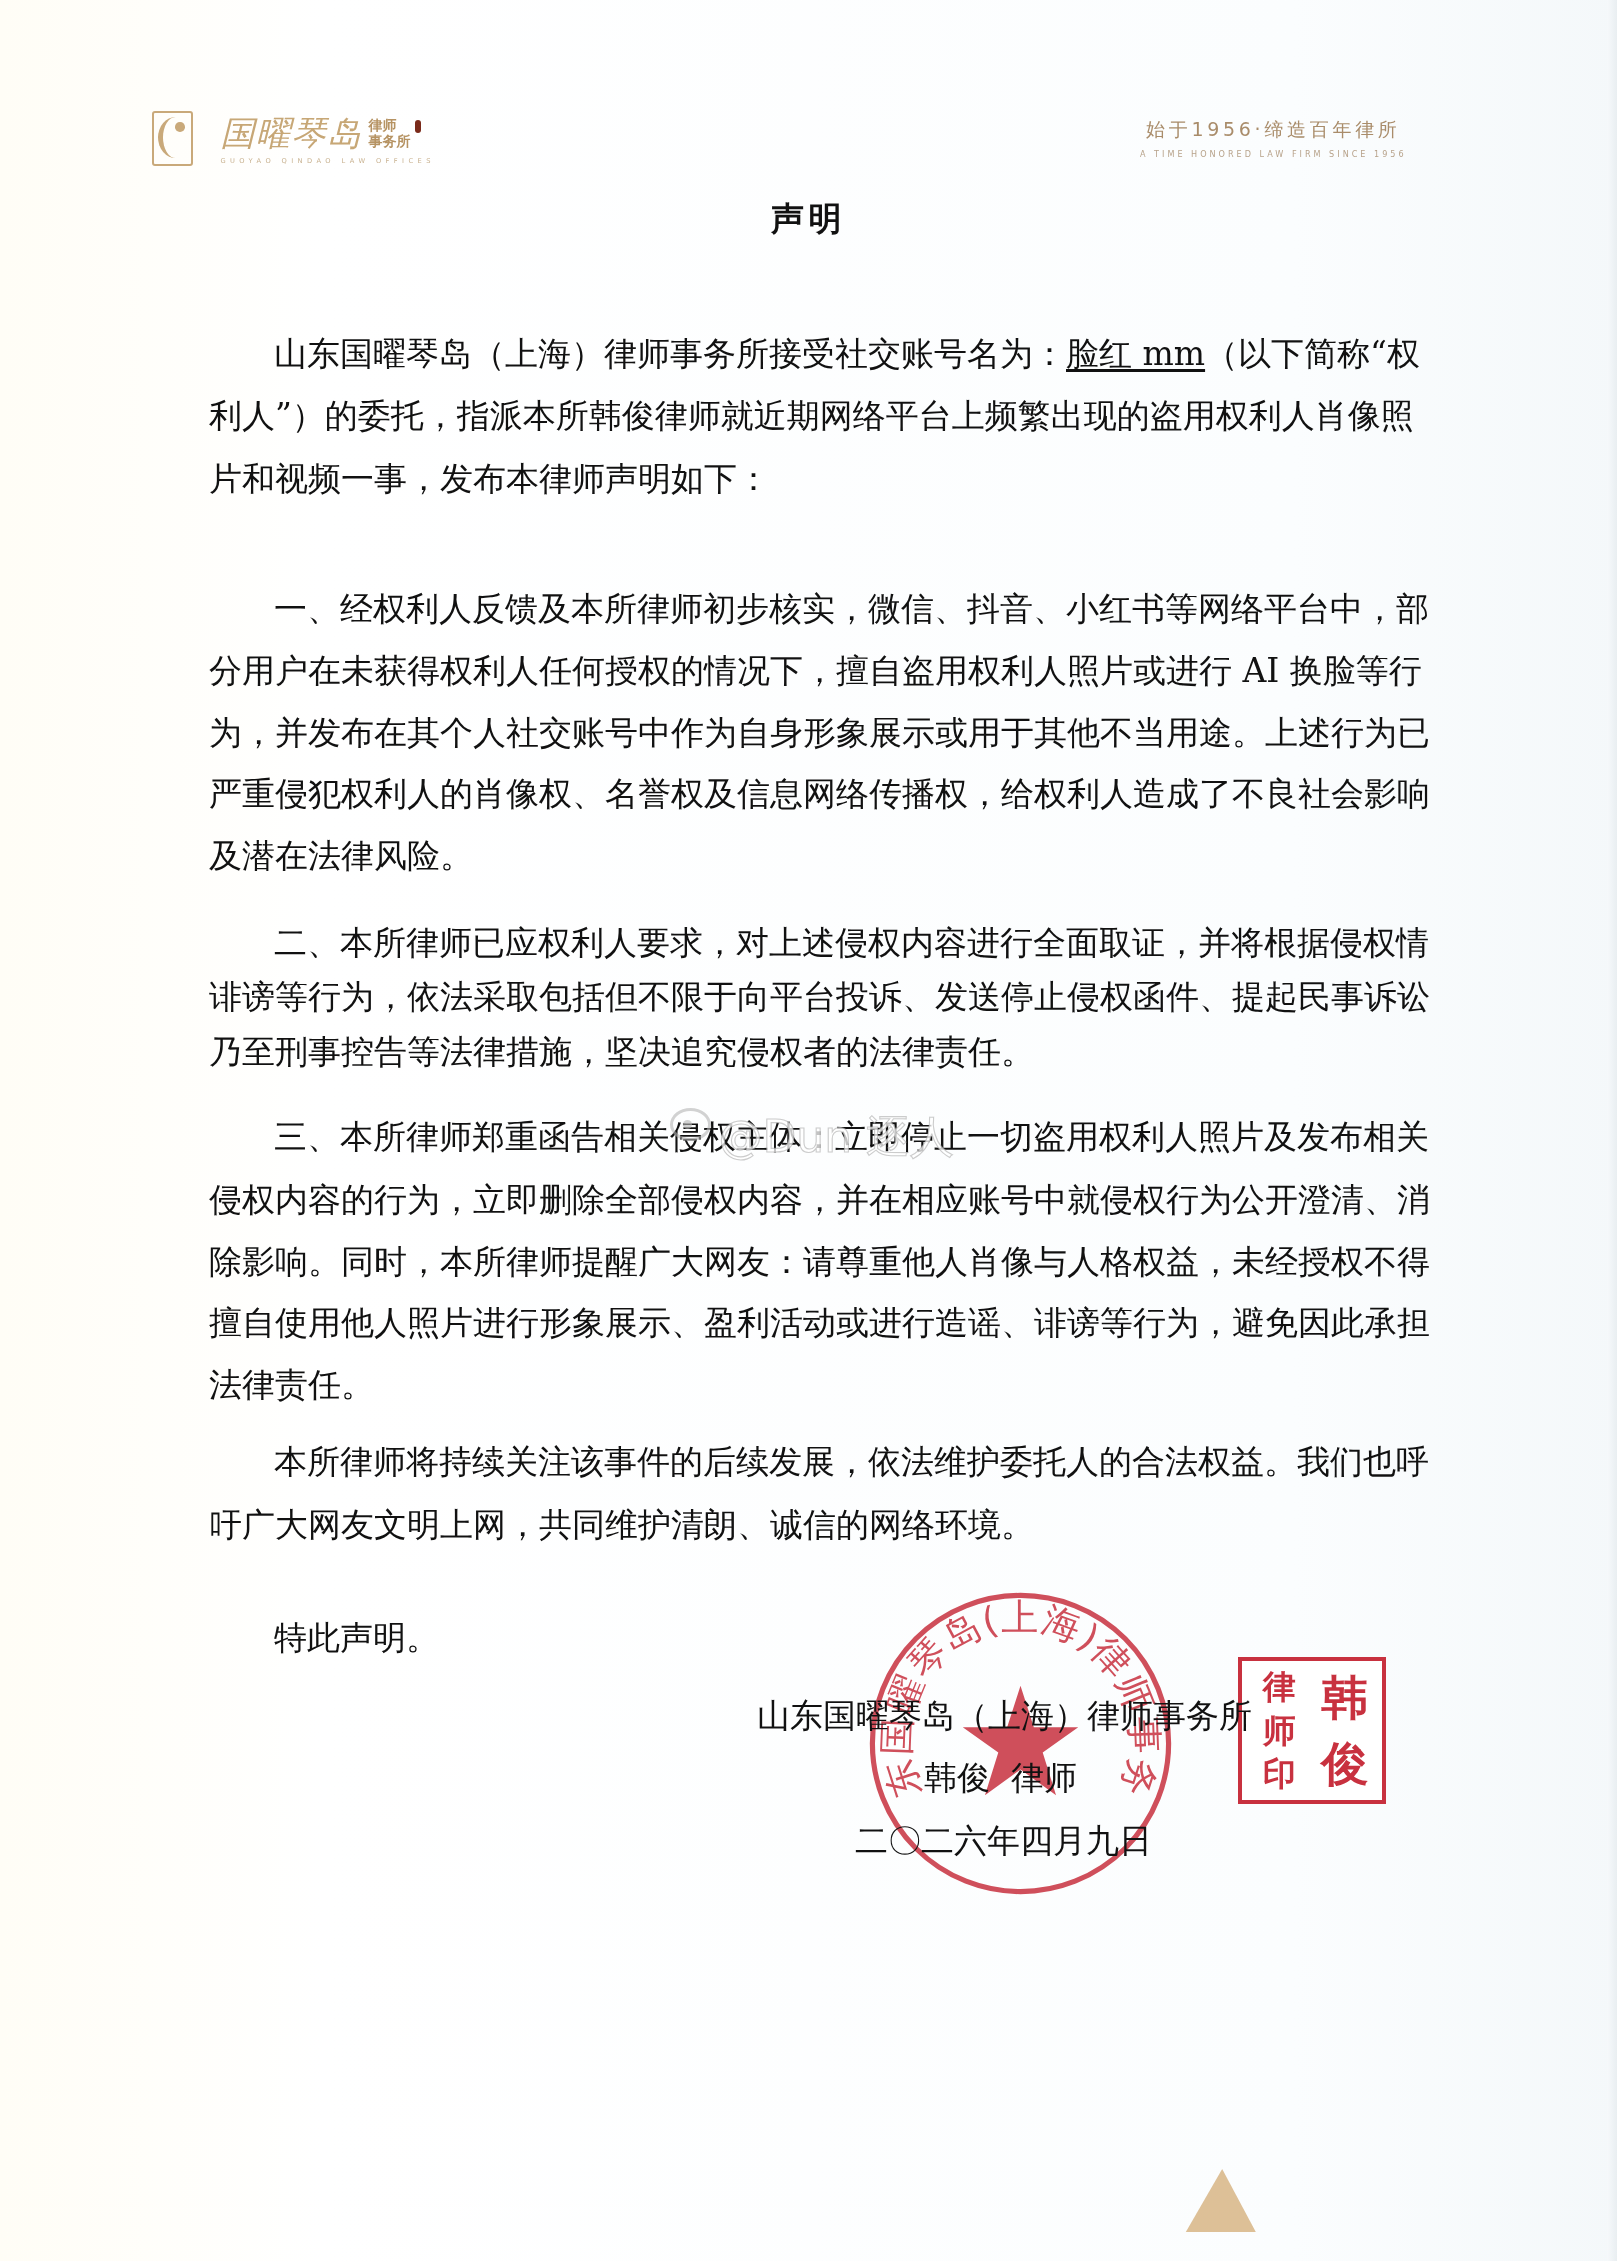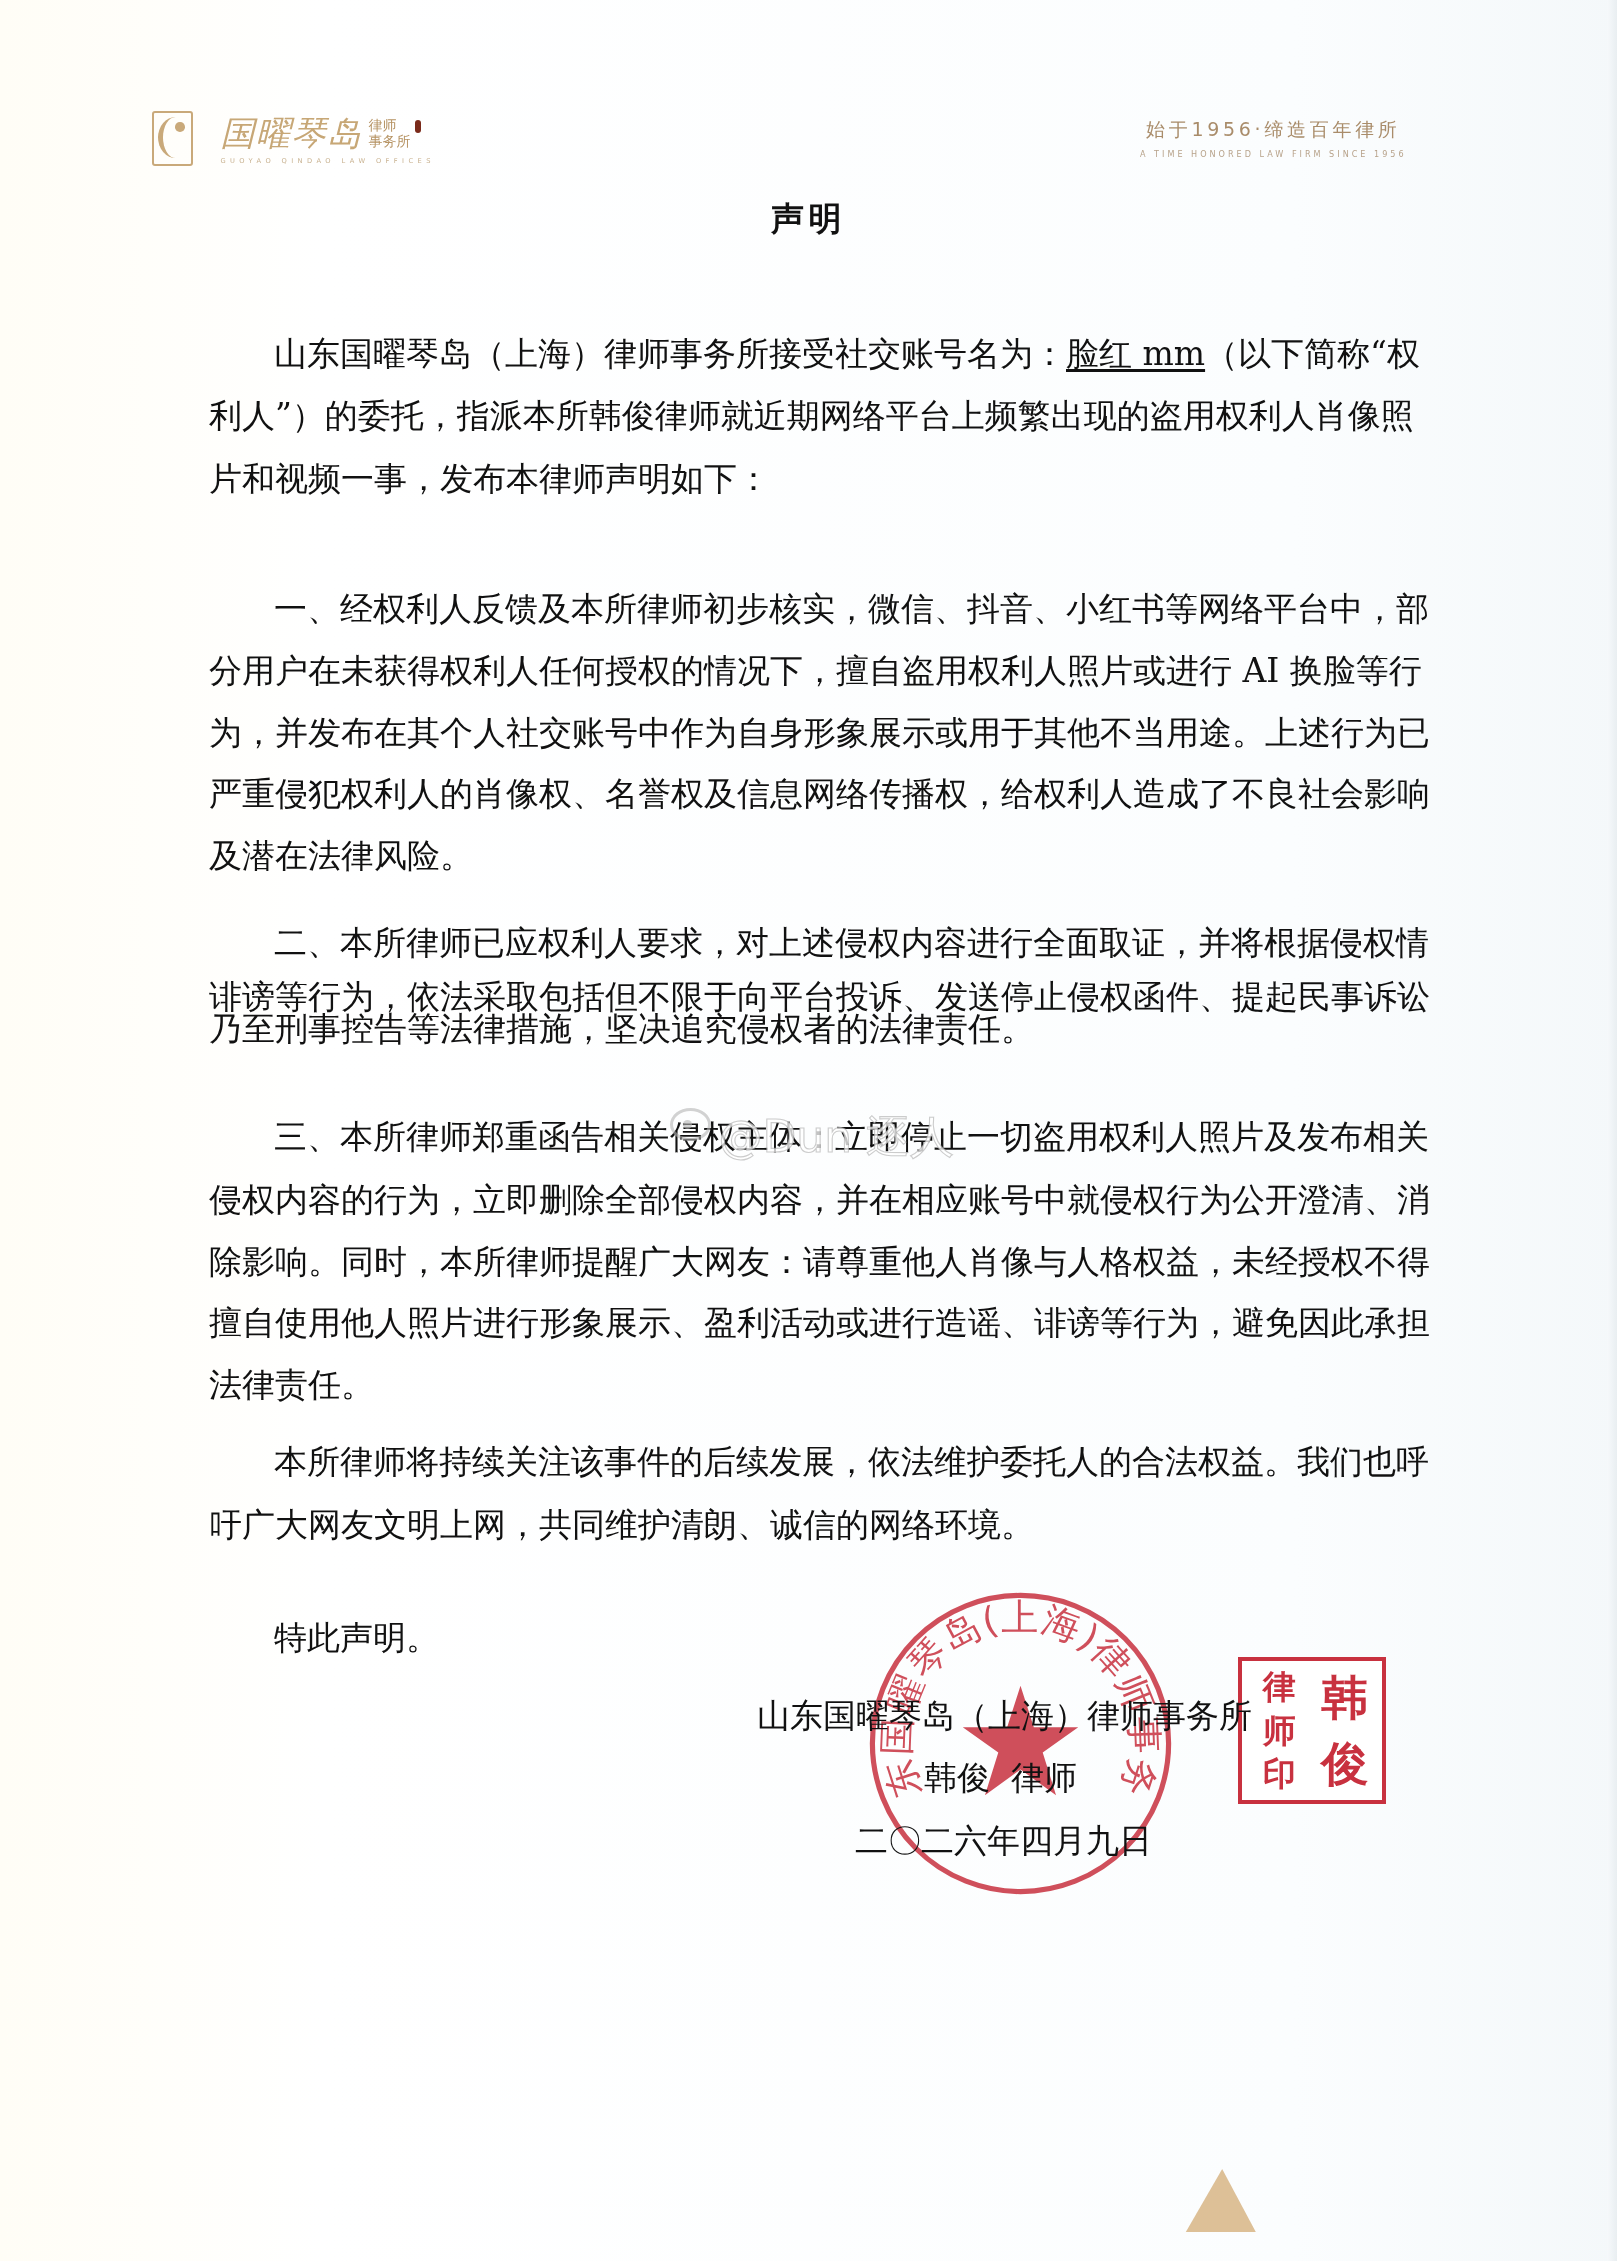--- a/index.html
+++ b/index.html
@@ -17,21 +17,21 @@
     background: linear-gradient(90deg, #f6f9fb, #e9eef1); }
 
   
   .logo { position: absolute; left: 152px; top: 111px; display: flex; align-items: flex-start; gap: 20px; }
   .logo-mark { width: 41px; height: 55px; border: 2.2px solid #c9a97a; border-radius: 3px; position: relative; box-sizing: border-box; }
   .logo-mark .arc { position: absolute; left: 4.4px; top: 4.4px; width: 30px; height: 41px; border-left: 5.2px solid #c9a97a; border-radius: 50%; }
   .logo-mark .dot { position: absolute; right: 6px; top: 9px; width: 9.6px; height: 9.6px; border-radius: 50%; background: #c9a97a; }
   .logo-text { margin-left: 7.4px; display: flex; flex-direction: column; }
   .logo-row { display: flex; align-items: center; }
   .logo-cn { font-family: "DejaVu Serif", serif; font-size: 34px; color: #c7a776; letter-spacing: 1.5px; line-height: 44px; font-style: italic; }
-  .logo-sub { display: flex; flex-direction: column; margin-left: 6px; font-family: "DejaVu Sans", sans-serif; font-size: 14px; font-weight: normal; color: #b69363; line-height: 16.3px; }
+  .logo-sub { display: flex; flex-direction: column; margin-left: 6px; font-family: "DejaVu Sans", sans-serif; font-size: 14px; font-weight: bold; color: #b69363; line-height: 16.3px; }
   .logo-dot { width: 6px; height: 13.3px; border-radius: 3px; background: #7a2a1a; margin-left: 4.4px; align-self: flex-start; margin-top: 9px; }
   .logo-en { font-family: "DejaVu Sans", sans-serif; font-size: 6.7px; letter-spacing: 4.4px; color: #c8b18f; margin-top: 1.5px; }
 
   .slogan { position: absolute; left: 1140px; top: 117px; text-align: center; }
   .slogan-cn { font-family: "DejaVu Sans", sans-serif; font-size: 19px; letter-spacing: 3.7px; color: #a98c6a; }
   .slogan-en { font-family: "DejaVu Sans", sans-serif; font-size: 8.1px; letter-spacing: 3px; color: #b7a28a; margin-top: 6px; }
 
   .title { position: absolute; left: 0; width: 100%; top: 197px; text-align: center;
     font-family: "DejaVu Sans", sans-serif; font-weight: bold; font-size: 33px; letter-spacing: 4.4px; color: #111; }
 
@@ -100,21 +100,21 @@
 <div class="line last" style="top:457px">片和视频一事，发布本律师声明如下：</div>
 
 <div class="line indent" style="top:587px">一、经权利人反馈及本所律师初步核实，微信、抖音、小红书等网络平台中，部</div>
 <div class="line" style="top:649px">分用户在未获得权利人任何授权的情况下，擅自盗用权利人照片或进行 AI 换脸等行</div>
 <div class="line" style="top:711px">为，并发布在其个人社交账号中作为自身形象展示或用于其他不当用途。上述行为已</div>
 <div class="line" style="top:772px">严重侵犯权利人的肖像权、名誉权及信息网络传播权，给权利人造成了不良社会影响</div>
 <div class="line last" style="top:834px">及潜在法律风险。</div>
 
 <div class="line indent" style="top:921px">二、本所律师已应权利人要求，对上述侵权内容进行全面取证，并将根据侵权情</div>
 <div class="line" style="top:975px">诽谤等行为，依法采取包括但不限于向平台投诉、发送停止侵权函件、提起民事诉讼</div>
-<div class="line last" style="top:1007px">乃至刑事控告等法律措施，坚决追究侵权者的法律责任。</div>
+<div class="line last" style="top:1030px">乃至刑事控告等法律措施，坚决追究侵权者的法律责任。</div>
 
 <div class="line indent" style="top:1115px">三、本所律师郑重函告相关侵权主体：立即停止一切盗用权利人照片及发布相关</div>
 <div class="line" style="top:1178px">侵权内容的行为，立即删除全部侵权内容，并在相应账号中就侵权行为公开澄清、消</div>
 <div class="line" style="top:1240px">除影响。同时，本所律师提醒广大网友：请尊重他人肖像与人格权益，未经授权不得</div>
 <div class="line" style="top:1301px">擅自使用他人照片进行形象展示、盈利活动或进行造谣、诽谤等行为，避免因此承担</div>
 <div class="line last" style="top:1363px">法律责任。</div>
 
 <div class="line indent" style="top:1440px">本所律师将持续关注该事件的后续发展，依法维护委托人的合法权益。我们也呼</div>
 <div class="line last" style="top:1503px">吁广大网友文明上网，共同维护清朗、诚信的网络环境。</div>
 <div class="line indent last" style="top:1616px">特此声明。</div>

